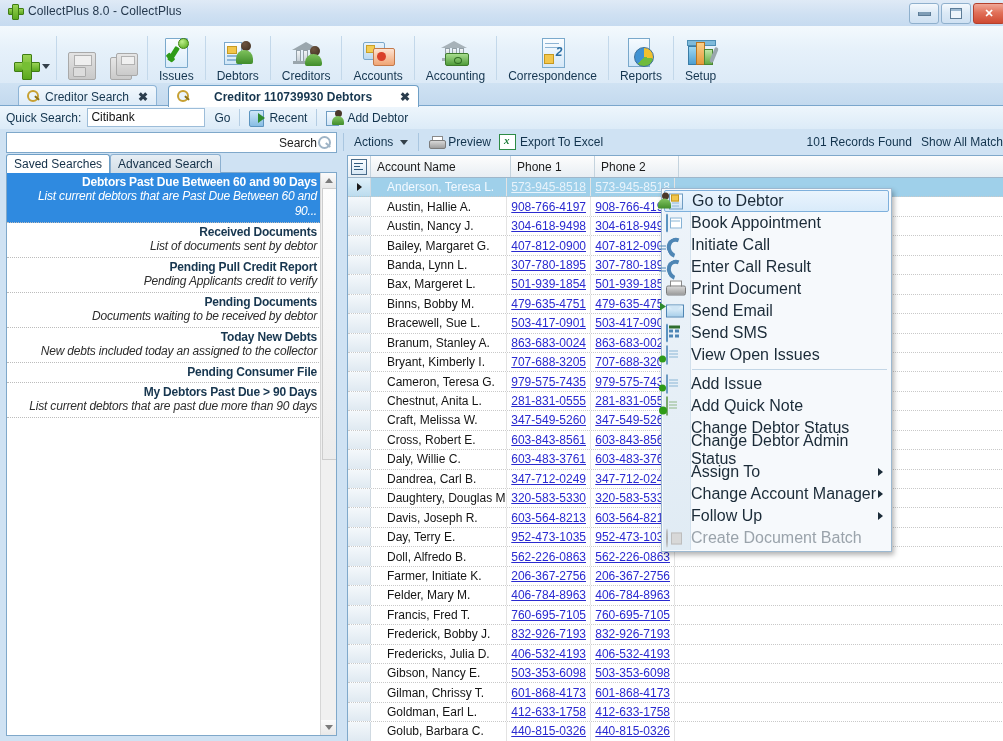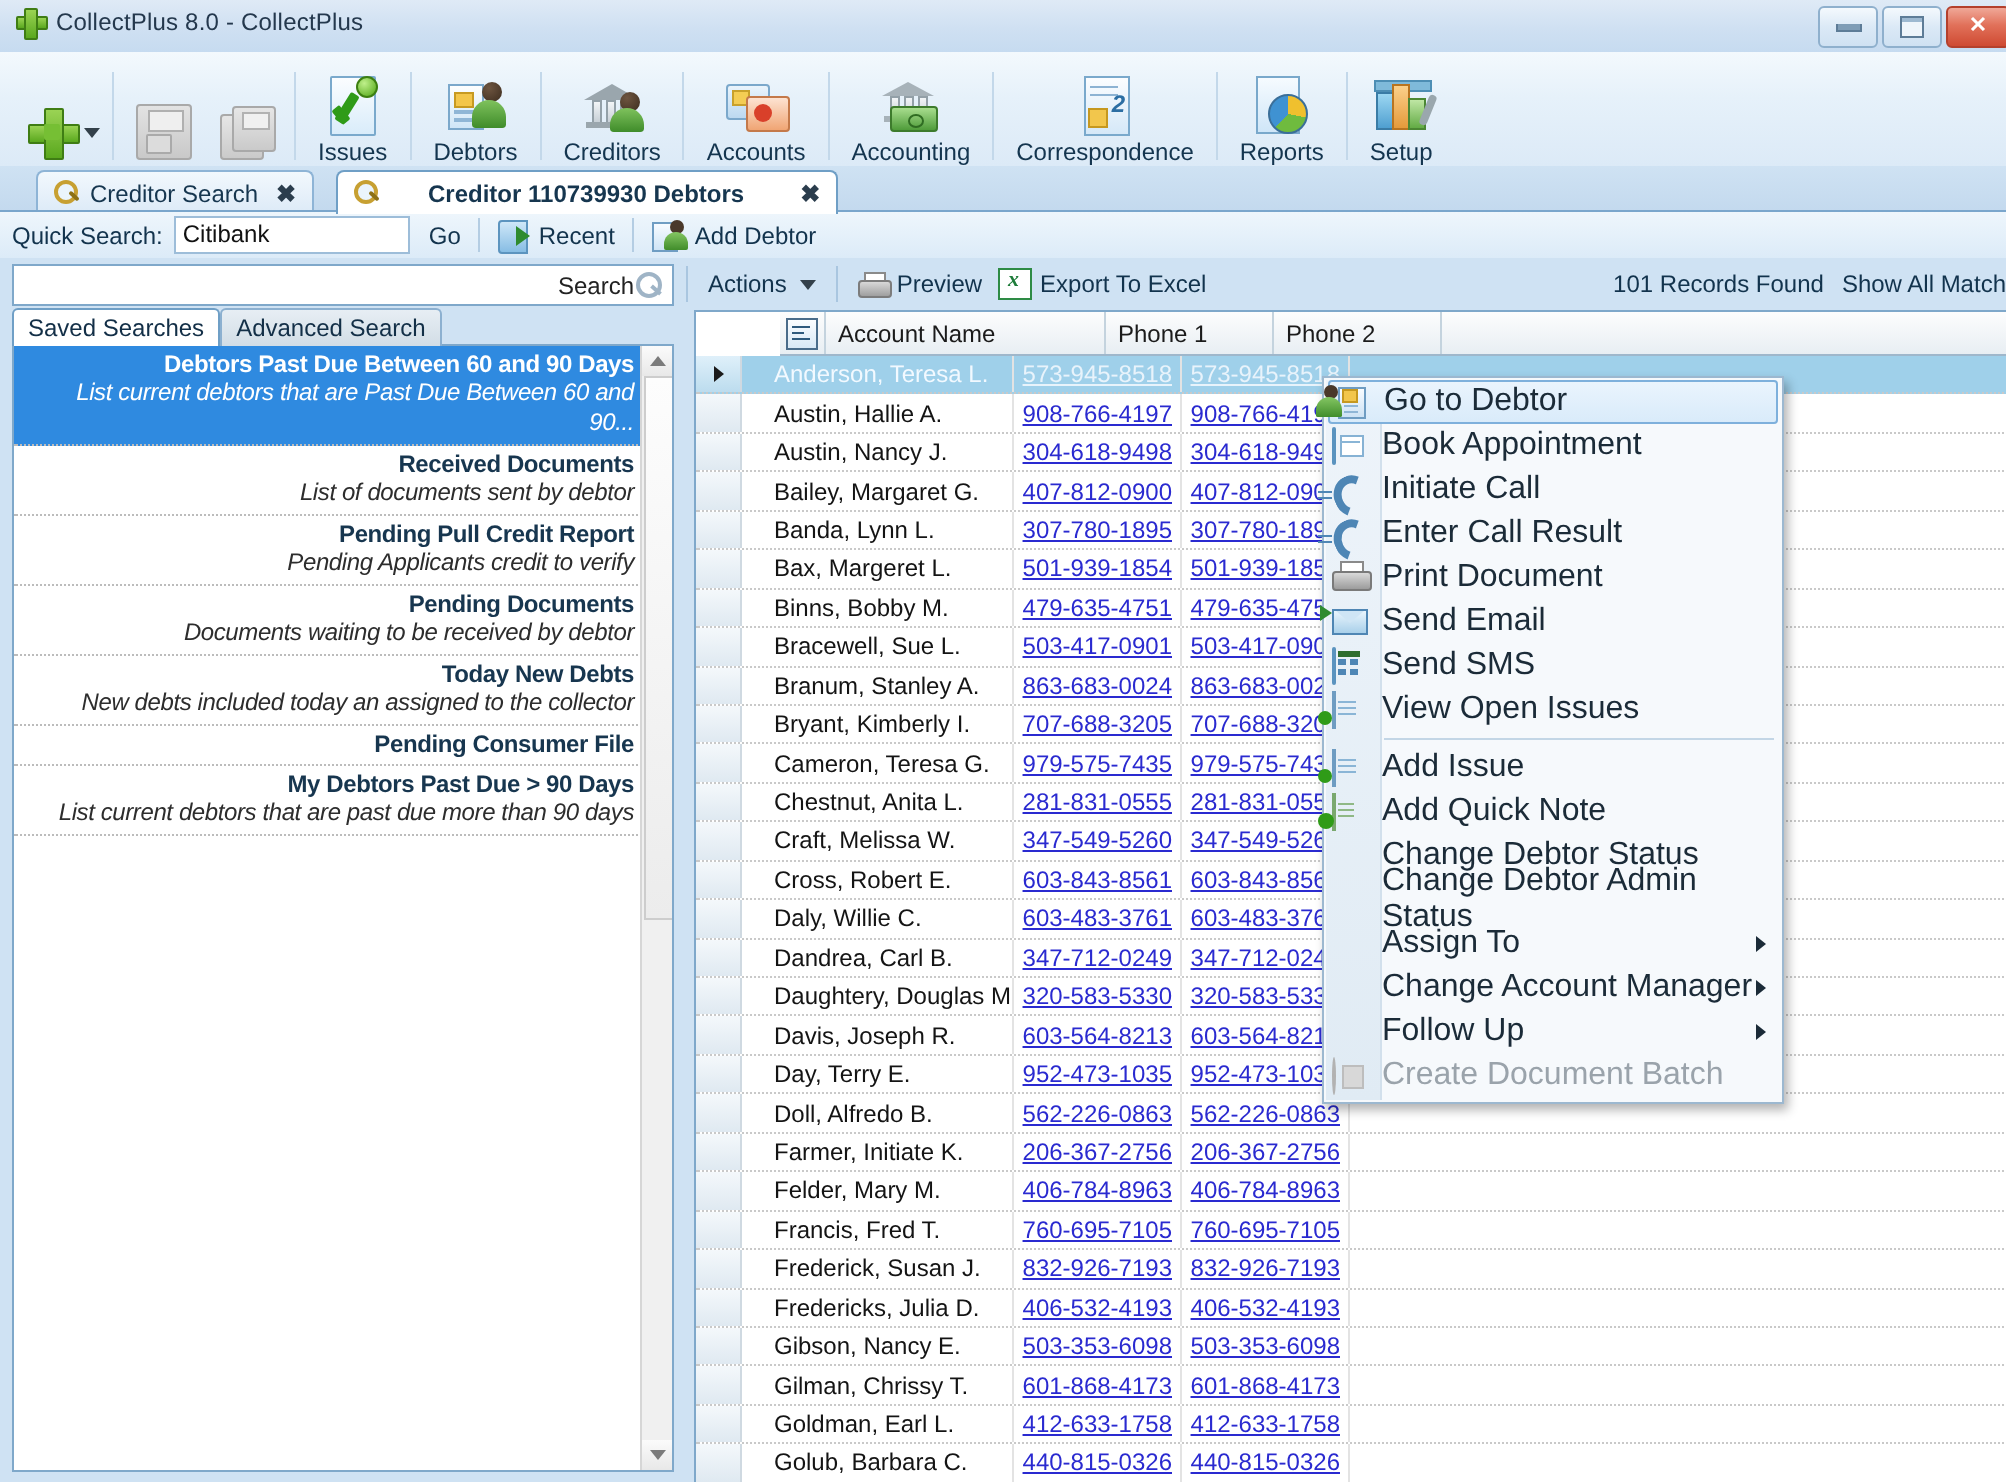--- a/index.html
+++ b/index.html
@@ -214,21 +214,21 @@
   .ic-printer .bd{position:absolute;left:0;top:4px;width:15px;height:7px;background:linear-gradient(#d8d8d8,#9f9f9f);
     border:1px solid #7c7c7c;border-radius:2px;}
   .ic-printer .pp{position:absolute;left:3px;top:0;width:9px;height:5px;background:#fff;border:1px solid #8a8a8a;}
   .ic-xls{position:relative;width:15px;height:14px;background:#fff;border:1px solid #2e8b45;}
   .ic-xls:after{content:"x";position:absolute;left:4px;top:-1px;font-size:11px;font-weight:bold;color:#1e7c3a;font-family:"Liberation Serif",serif;font-style:italic;}
   .records{margin-left:auto;display:flex;align-items:center;gap:9px;padding-right:0;white-space:nowrap;}
 
   #grid{position:absolute;left:6px;top:26px;width:656px;height:586px;background:#fff;
     border:1px solid #7fa8ca;border-right:none;overflow:hidden;}
   #gridhead{display:flex;height:21px;background:linear-gradient(#fdfdfd,#e8eef3);
-    border-bottom:1px solid #9fb7cb;margin-left:42px;}
+    border-bottom:1px solid #9fb7cb;}
   .gh{display:flex;align-items:center;font-size:12px;color:#1b1b1b;padding-left:6px;
     border-right:1px solid #c4d3de;box-sizing:border-box;}
   .gh.sel{width:23px;padding-left:0;justify-content:center;}
   .ic-gridhead{position:relative;width:14px;height:14px;border:1px solid #4a6c8a;background:linear-gradient(#fbfdff,#d8e8f5);}
   .ic-gridhead i{position:absolute;left:2px;height:1px;background:#2f5a7d;}
   .ic-gridhead i:nth-child(1){top:3px;width:9px;}
   .ic-gridhead i:nth-child(2){top:6px;width:6px;}
   .ic-gridhead i:nth-child(3){top:9px;width:9px;}
 
   .grow{display:flex;height:19.45px;align-items:center;border-bottom:1px dotted #c9c9c9;box-sizing:border-box;}
@@ -882,21 +882,21 @@
             <div class="gc ph">
               <span>760-695-7105</span>
             </div>
             <div class="gc ph">
               <span>760-695-7105</span>
             </div>
             <div class="gc rest"></div>
           </div>
           <div class="grow">
             <div class="gc sel"></div>
-            <div class="gc name">Frederick, Susan J.</div>
+            <div class="gc name">Frederick, Bobby J.</div>
             <div class="gc ph">
               <span>832-926-7193</span>
             </div>
             <div class="gc ph">
               <span>832-926-7193</span>
             </div>
             <div class="gc rest"></div>
           </div>
           <div class="grow">
             <div class="gc sel"></div>

